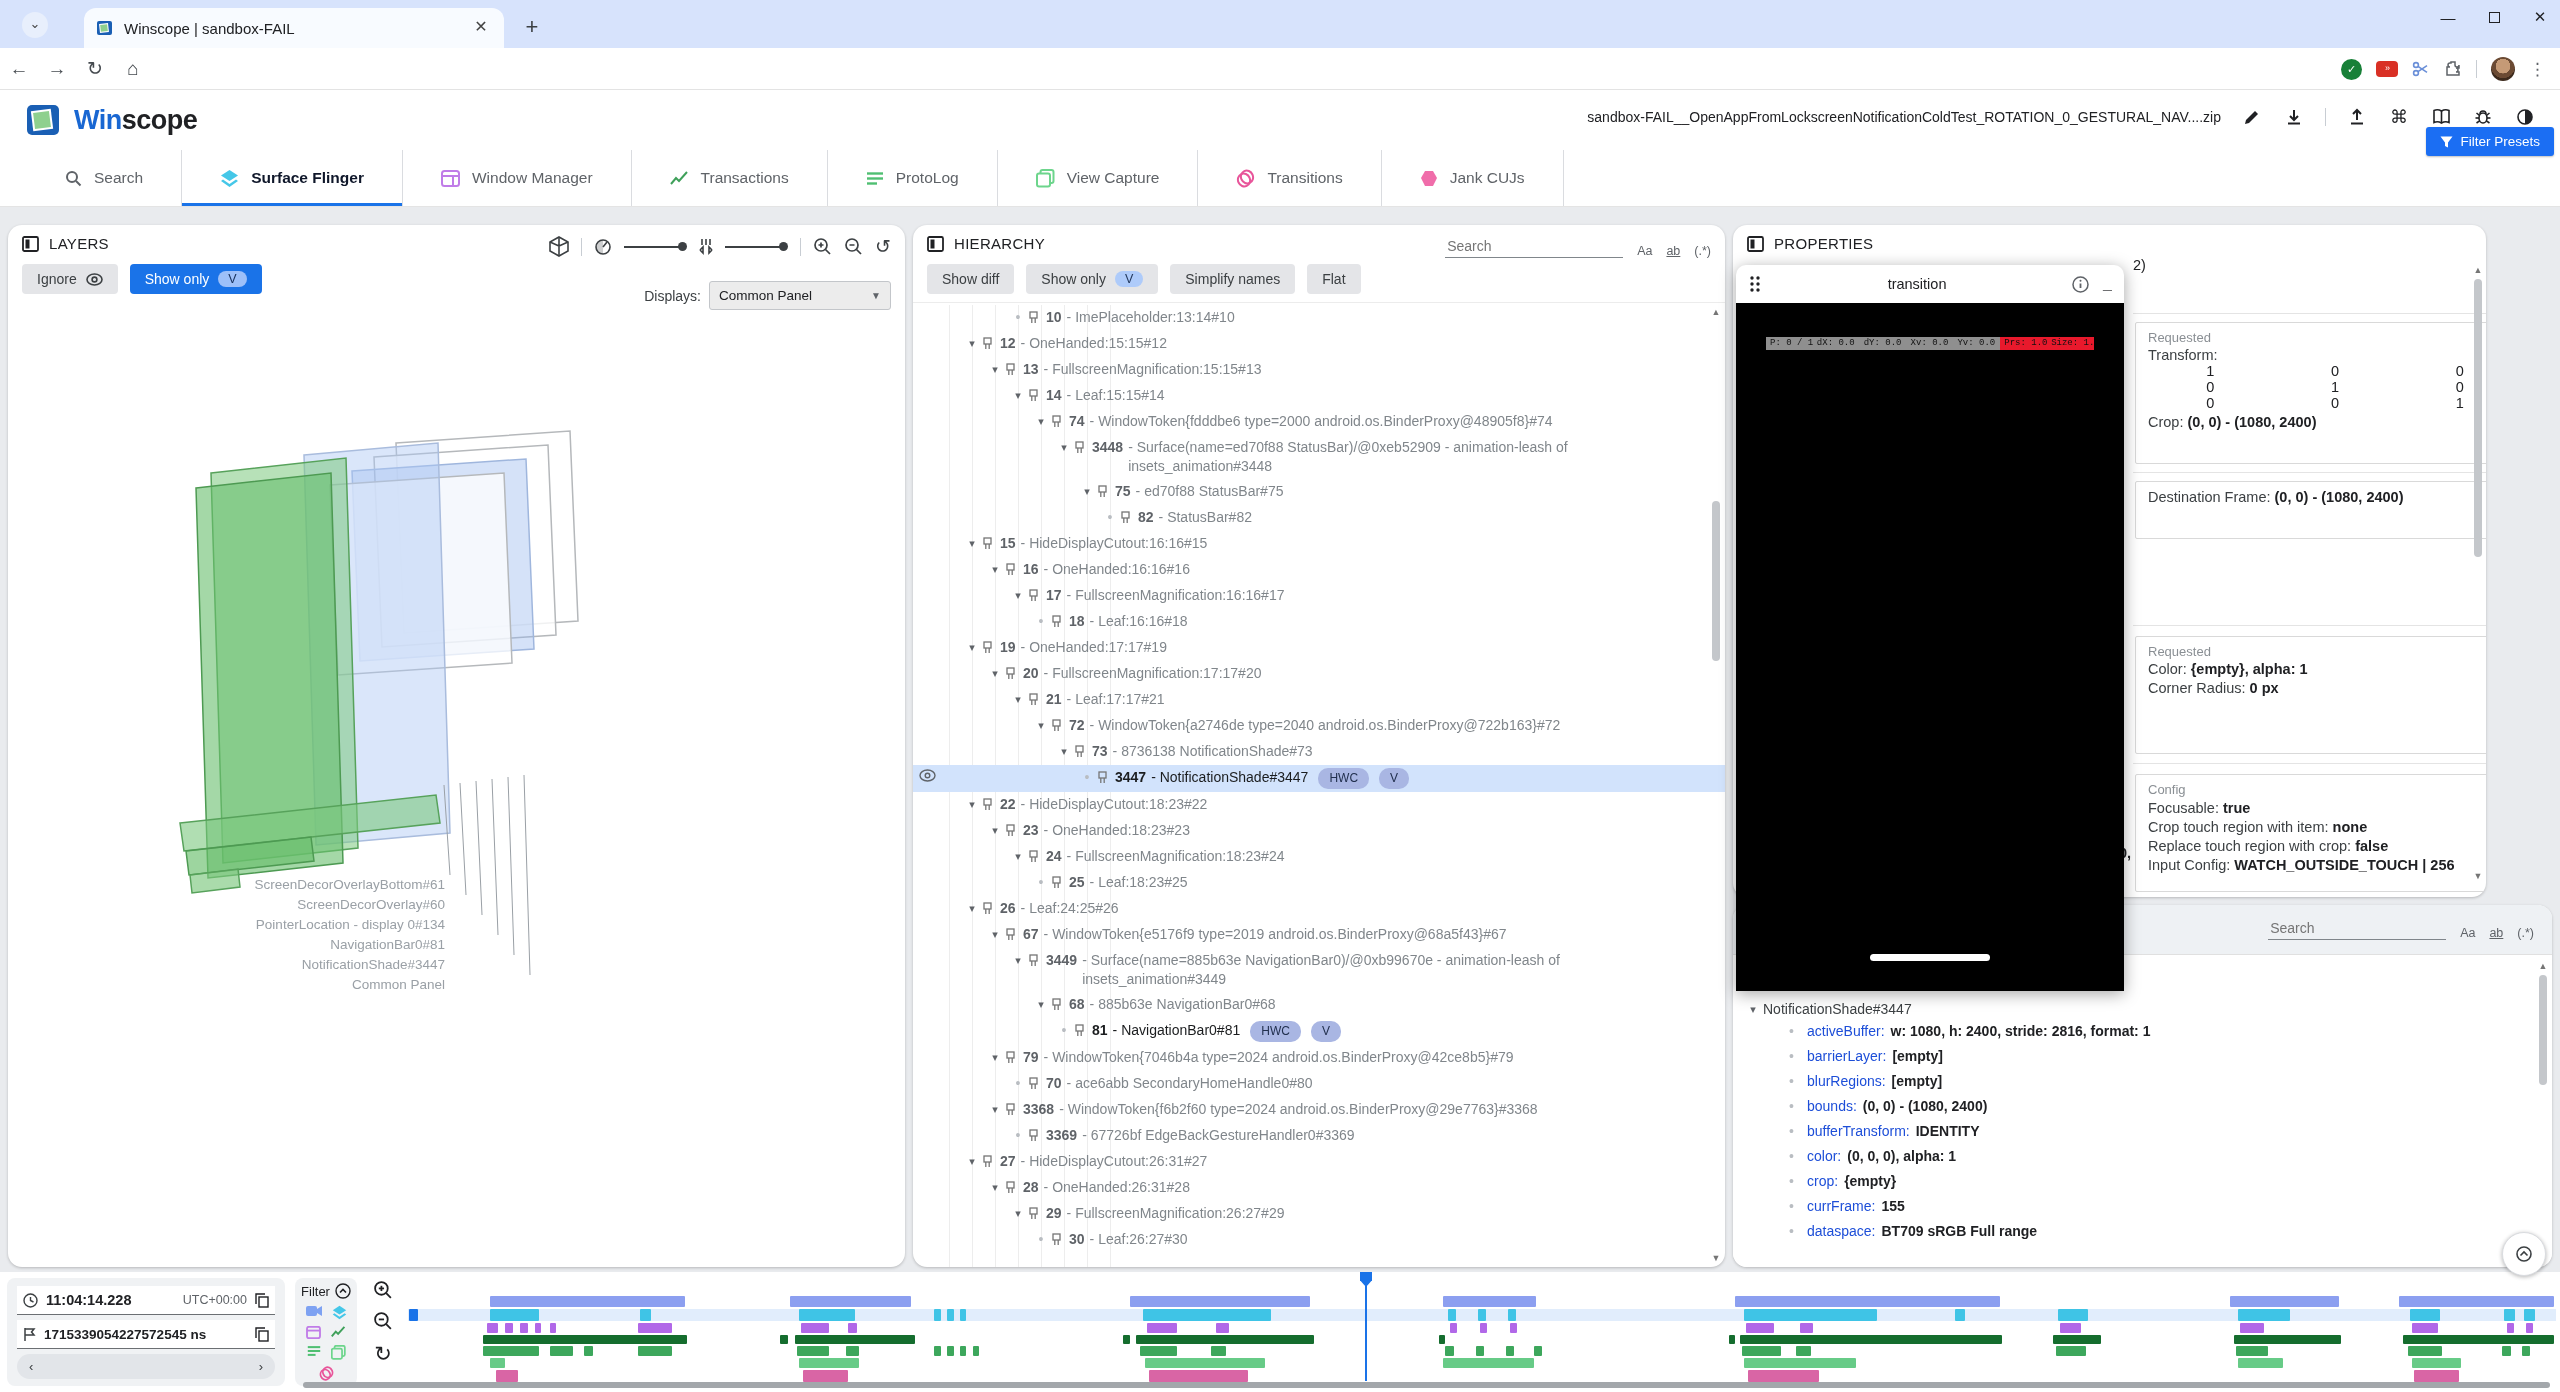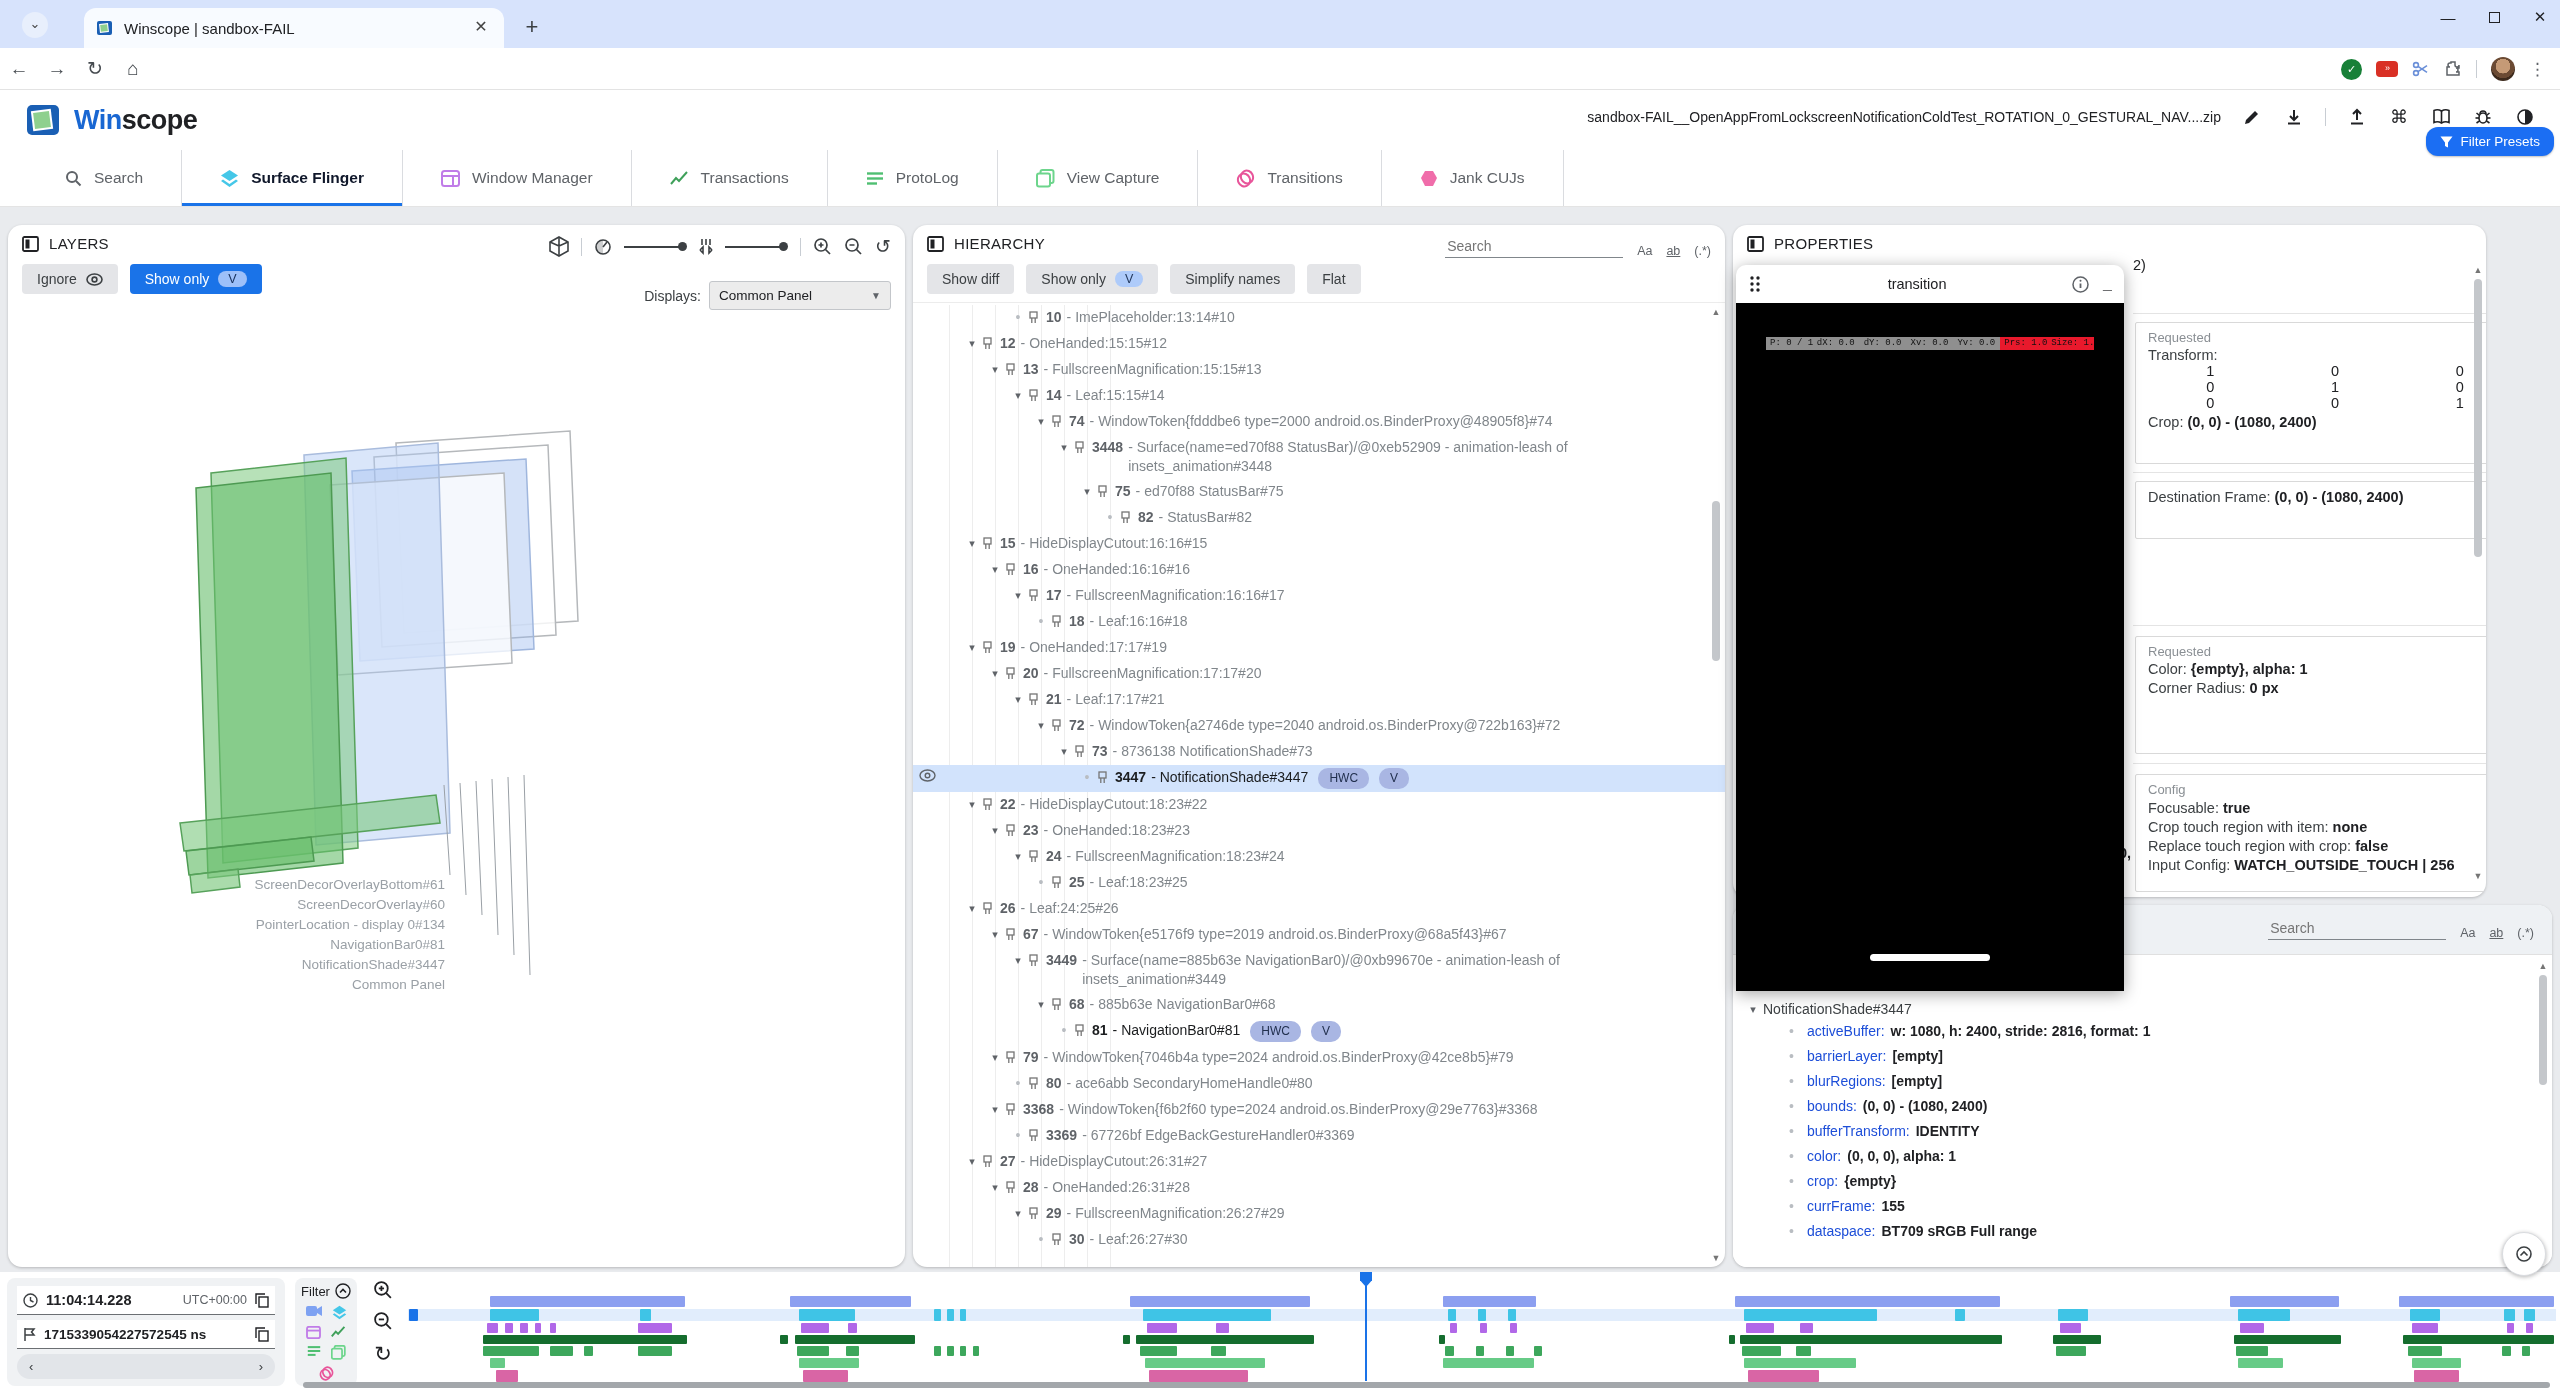--- a/index.html
+++ b/index.html
@@ -35,21 +35,21 @@
   .app-title .t1 { color:#1967d2; } .app-title .t2 { color:#202124; }
   .hdr-right { position:absolute; right:24px; top:16px; display:flex; align-items:center; gap:20px; }
   .trace-name { font-size:14px; color:#202124; max-width:640px; white-space:nowrap; overflow:hidden; }
   .hic { width:22px; height:22px; display:flex; align-items:center; justify-content:center; color:#202124; font-size:18px; }
 
   .tabbar { position:absolute; left:0; top:150px; width:2560px; height:57px; background:#fff; border-bottom:1px solid #e4e4e4; display:flex; align-items:stretch; padding-left:26px; }
   .vtab { display:flex; align-items:center; gap:12px; padding:0 38px; font-size:15.5px; color:#5f6368; position:relative; border-right:1px solid #dadce0; }
   .vtab:first-child { border-left:1px solid transparent; }
   .vtab.active { color:#0f172a; font-weight:bold; }
   .vtab.active::after { content:""; position:absolute; left:0; right:0; bottom:0; height:3px; background:#1a73e8; }
-  .filter-presets { position:absolute; right:6px; top:127px; height:29px; background:#1b6ef3; color:#fff; border-radius:12px; font-size:13.5px; display:flex; align-items:center; gap:7px; padding:0 14px; box-shadow:0 1px 2px rgba(0,0,0,.25); }
+  .filter-presets { position:absolute; right:6px; top:127px; height:29px; background:#1b6ef3; color:#fff; border-radius:3px; font-size:13.5px; display:flex; align-items:center; gap:7px; padding:0 14px; box-shadow:0 1px 2px rgba(0,0,0,.25); }
 
   
   .card { position:absolute; background:#fff; border-radius:14px; box-shadow:0 1px 3px rgba(0,0,0,.22); overflow:hidden; }
   .panel-head { display:flex; align-items:center; gap:10px; padding:10px 14px 6px 14px; }
   .panel-title { font-size:15px; font-weight:normal; color:#202124; letter-spacing:.3px; }
   .chiprow { display:flex; align-items:center; gap:12px; padding:6px 14px 8px 14px; }
   .chip { display:inline-flex; align-items:center; gap:9px; height:30px; padding:0 15px; background:#e4e5e8; border-radius:4px; font-size:14px; color:#3c4043; }
   .chip.blue { background:#1a73e8; color:#fff; }
   .vpill { background:#aecbfa; color:#243a5e; border-radius:10px; font-size:12.5px; padding:1px 10px; }
   .chip.blue .vpill { background:#9dc0f9; color:#17305c; }
@@ -959,21 +959,21 @@
           <span class="exp">•</span>
           <span class="pin">
               <svg width="11" height="13" viewBox="0 0 11 13">
                 <g stroke="#757575" stroke-width="1.3" fill="none">
                   <rect x="2" y="1" width="7" height="6"></rect>
                   <line x1="3.8" y1="7" x2="3.8" y2="12"></line>
                   <line x1="7.2" y1="7" x2="7.2" y2="12"></line>
                 </g>
               </svg>
             </span>
-          <span class="hid">80</span>
+          <span class="hid">70</span>
           <span class="htxt">- ace6abb SecondaryHomeHandle0#80</span>
 
         </div>
           <div class="hrow">
 
           <span style="flex: 0 0 auto; width: 72px;"></span>
           <span class="exp">▾</span>
           <span class="pin">
               <svg width="11" height="13" viewBox="0 0 11 13">
                 <g stroke="#757575" stroke-width="1.3" fill="none">

